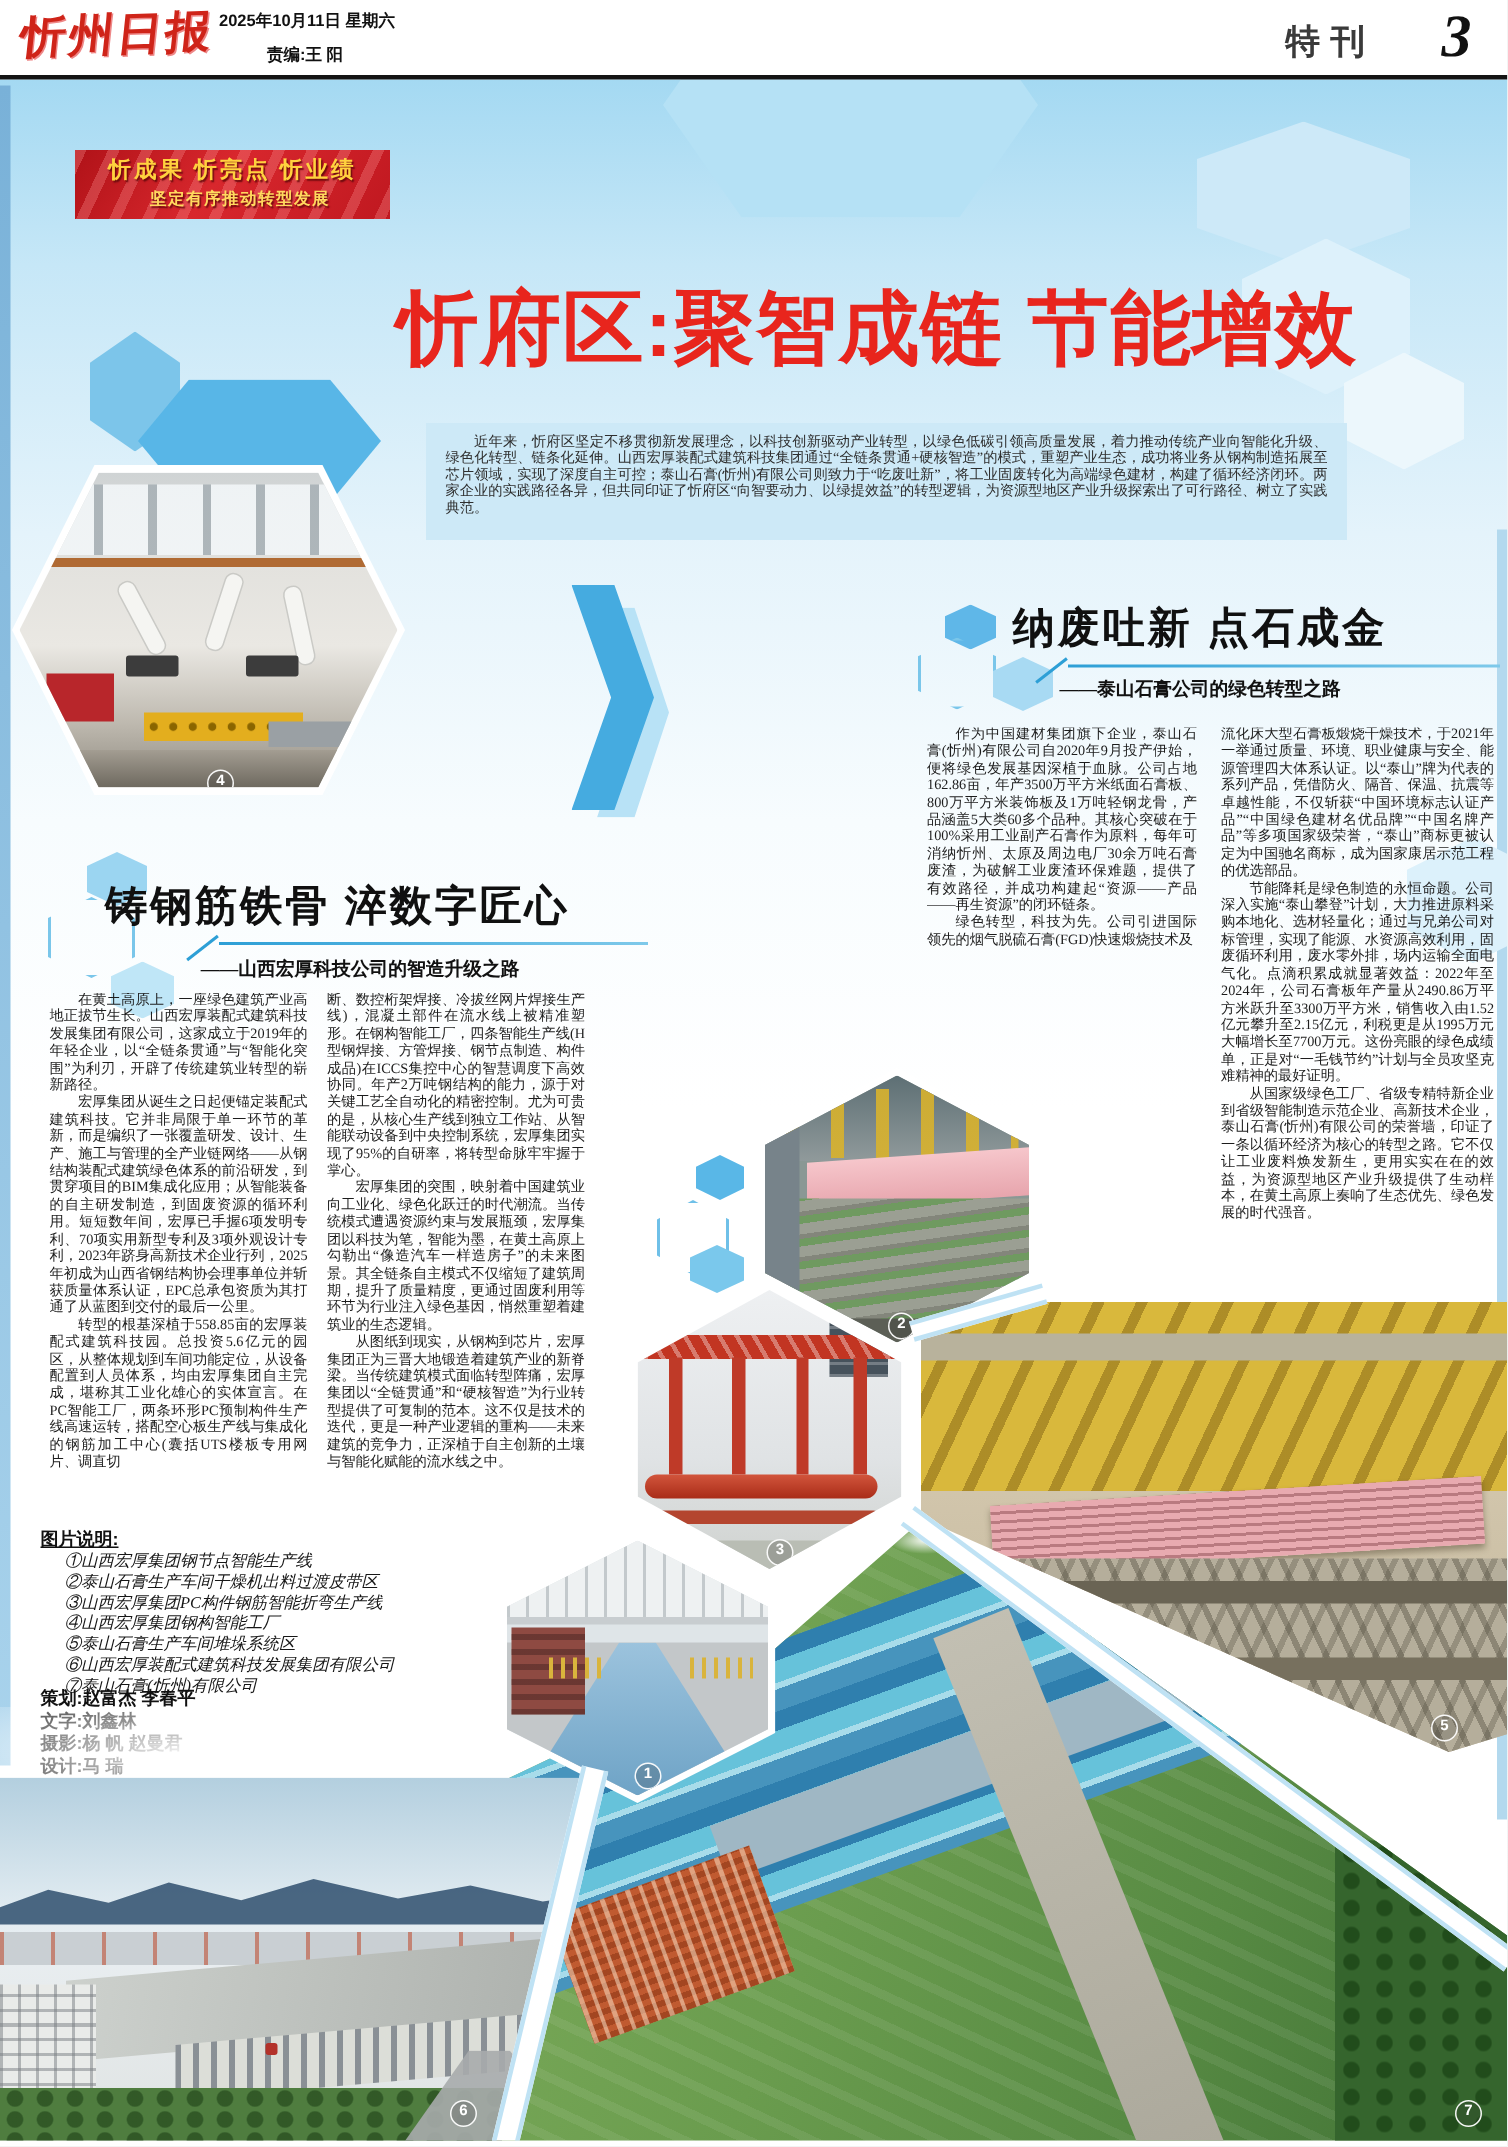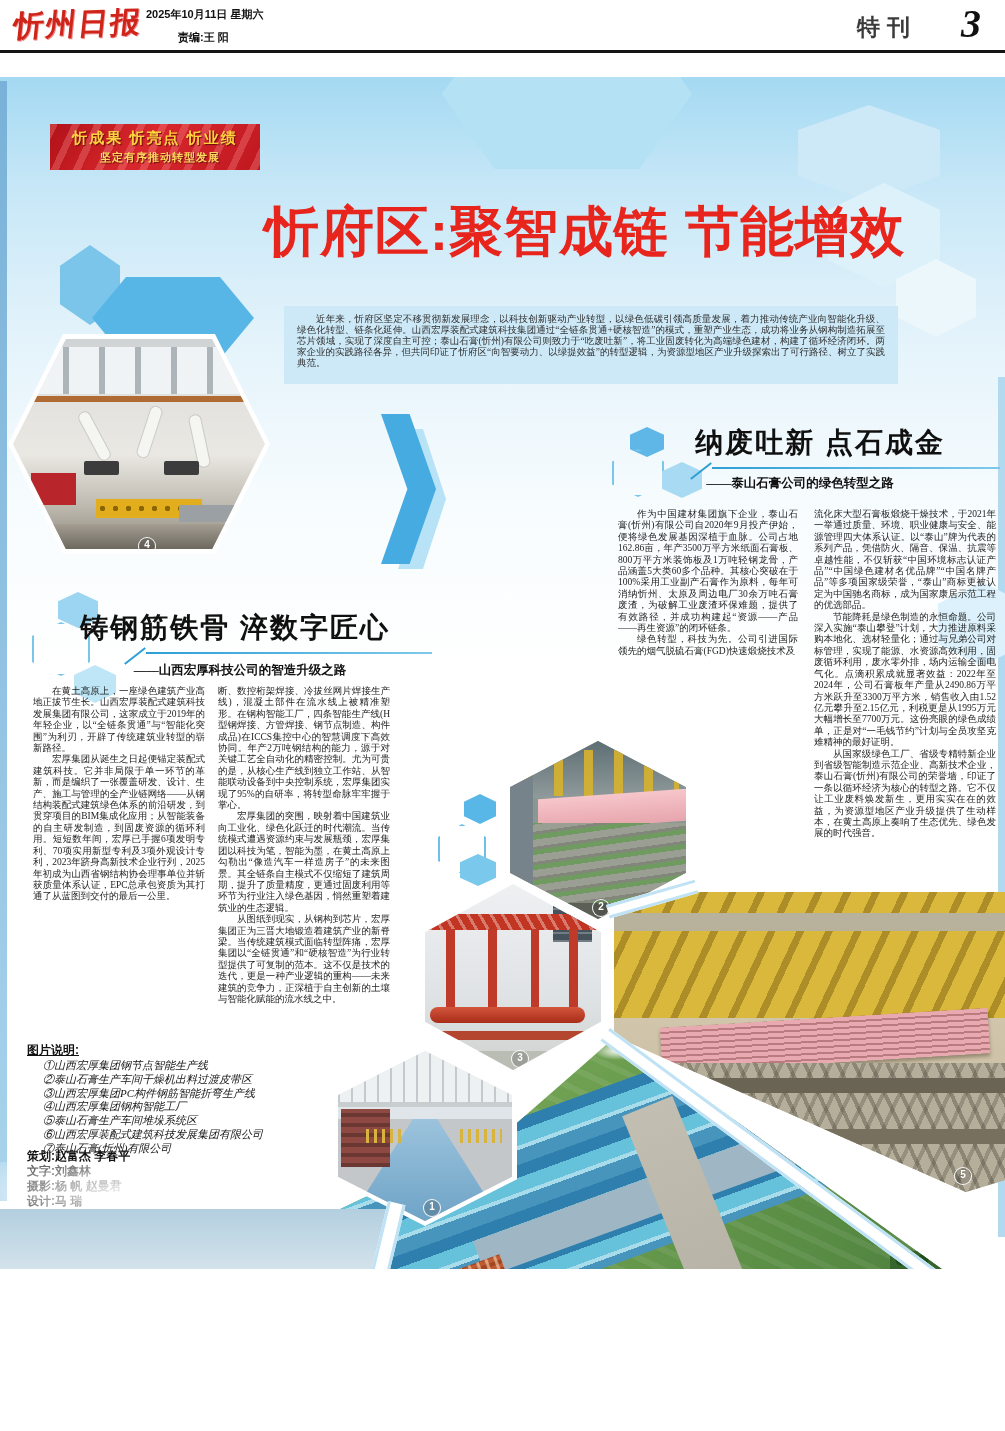--- a/index.html
+++ b/index.html
@@ -11,49 +11,49 @@
   .masthead{left:0;top:0;width:1005px;height:50px;background:#fff;z-index:30;}
   .logo{left:14px;top:4px;font:900 30px/40px "DejaVu Serif","Liberation Serif",serif;color:#cf2419;
         transform:skewX(-8deg) rotate(-2deg);letter-spacing:2px;text-shadow:1px 1px 0 #e88;}
   .m-date{left:146px;top:8px;font:700 11px/13px "Liberation Sans",sans-serif;color:#111;}
   .m-editor{left:178px;top:31px;font:700 11px/13px "Liberation Sans",sans-serif;color:#111;}
   .m-section{right:88px;top:14px;font:700 23px/26px "Liberation Sans",sans-serif;color:#3a3a3a;letter-spacing:7px;}
   .m-pagenum{right:24px;top:0px;font:900 italic 40px/48px "Liberation Serif",serif;color:#111;}
   .rule{left:0;top:50px;width:1005px;height:3px;background:#141414;z-index:30;}
 
   
-  .canvas{left:0;top:53px;width:1005px;height:1192px;overflow:hidden;
-    background:linear-gradient(180deg,#a4d9f2 0%,#c6e7f7 9%,#e4f3fb 22%,#f7fcfe 36%,#ffffff 50%,#ffffff 100%);margin-top:24px;}
+  .canvas{left:0;top:53px;width:1005px;height:1374px;overflow:hidden;
+    background:linear-gradient(180deg,#a4d9f2 0%,#c6e7f7 9%,#e4f3fb 22%,#f7fcfe 36%,#ffffff 50%,#ffffff 100%);}
   .edge-left{left:0;top:4px;width:7px;height:1120px;background:linear-gradient(180deg,#79b1d8,#a9d3ec);}
   .edge-right{right:0;top:300px;width:7px;height:860px;background:#b3d9ee;}
 
   .hexH{clip-path:polygon(21% 0,79% 0,100% 50%,79% 100%,21% 100%,0 50%);}
   .hexV{clip-path:polygon(50% 0,100% 26%,100% 74%,50% 100%,0 74%,0 26%);}
   .chev{clip-path:polygon(0 0,52% 0,100% 50%,52% 100%,0 100%,48% 50%);}
 
   
   .banner{left:50px;top:47px;width:210px;height:46px;z-index:5;
     background:linear-gradient(125deg,#b01218 0%,#d8272d 45%,#c01820 100%);overflow:hidden;}
   .banner:after{content:"";position:absolute;inset:0;
     background:repeating-linear-gradient(115deg,rgba(255,150,150,.30) 0 7px,transparent 7px 20px);}
   .banner-l1{left:0;top:5px;width:210px;text-align:center;font:900 15px/18px "Liberation Sans",sans-serif;
     color:#ffd23e;letter-spacing:2px;text-shadow:1px 1px 1px #6d0a0d;z-index:2;}
   .banner-l2{left:5px;top:26px;width:210px;text-align:center;font:700 11px/14px "Liberation Sans",sans-serif;
     color:#ffd95e;letter-spacing:1px;text-shadow:1px 1px 1px #6d0a0d;z-index:2;}
 
   
-  .headline{left:240px;top:124px;width:690px;text-align:center;z-index:6;
+  .headline{left:240px;top:136px;width:690px;text-align:center;z-index:6;
     font:900 54px/60px "Liberation Sans",sans-serif;color:#e8251d;letter-spacing:1px;}
   .intro{left:284px;top:229px;width:614px;height:78px;background:#cde9f7;z-index:6;
     padding:8px 13px;box-sizing:border-box;}
   .intro p{margin:0;font:9.5px/10.9px "Liberation Serif","DejaVu Serif",serif;color:#2e2e2e;
     text-align:justify;text-indent:2em;}
 
   
-  .art-title{font:900 28px/32px "Liberation Sans",sans-serif;color:#101010;letter-spacing:2px;text-align:right;z-index:7;}
+  .art-title{font:900 28px/32px "Liberation Sans",sans-serif;color:#101010;letter-spacing:2px;text-align:center;z-index:7;}
   .art-sub{font:700 12.5px/15px "Liberation Serif",serif;color:#111;text-align:center;z-index:7;}
   .divline{height:2px;background:linear-gradient(90deg,#2d9fd6,#7ec9ea);z-index:7;}
   .divtick{width:26px;height:2px;background:#2d9fd6;transform:rotate(-38deg);z-index:7;}
 
   .body-col{font:9.5px/11.4px "Liberation Serif","DejaVu Serif",serif;color:#1c1c1c;z-index:7;overflow:hidden;}
   .body-col p{margin:0;text-indent:2em;text-align:justify;}
   .body-col.cont p:first-child{text-indent:0;}
 
   
   .cap-head{font:700 12px/15px "Liberation Sans",sans-serif;color:#111;text-decoration:underline;}
@@ -241,20 +241,21 @@
       </div>
     </div>
 
     <div class="abs art-title" style="left:60px;top:535px;width:330px;">铸钢筋铁骨 淬数字匠心</div>
     <div class="abs divtick" style="left:122px;top:578px;"></div>
     <div class="abs divline" style="left:146px;top:575px;width:286px;"></div>
     <div class="abs art-sub" style="left:105px;top:586px;width:270px;">——山西宏厚科技公司的智造升级之路</div>
     <div class="abs body-col" style="left:33px;top:609px;width:172px;height:378px;">
         <p>在黄土高原上，一座绿色建筑产业高地正拔节生长。山西宏厚装配式建筑科技发展集团有限公司，这家成立于2019年的年轻企业，以“全链条贯通”与“智能化突围”为利刃，开辟了传统建筑业转型的崭新路径。</p>
         <p>宏厚集团从诞生之日起便锚定装配式建筑科技。它并非局限于单一环节的革新，而是编织了一张覆盖研发、设计、生产、施工与管理的全产业链网络——从钢结构装配式建筑绿色体系的前沿研发，到贯穿项目的BIM集成化应用；从智能装备的自主研发制造，到固废资源的循环利用。短短数年间，宏厚已手握6项发明专利、70项实用新型专利及3项外观设计专利，2023年跻身高新技术企业行列，2025年初成为山西省钢结构协会理事单位并斩获质量体系认证，EPC总承包资质为其打通了从蓝图到交付的最后一公里。</p>
+        <p>转型的根基深植于558.85亩的宏厚装配式建筑科技园。总投资5.6亿元的园区，从整体规划到车间功能定位，从设备配置到人员体系，均由宏厚集团自主完成，堪称其工业化雄心的实体宣言。在PC智能工厂，两条环形PC预制构件生产线高速运转，搭配空心板生产线与集成化的钢筋加工中心(囊括UTS楼板专用网片、调直切</p>
       </div>
     <div class="abs body-col cont" style="left:218px;top:609px;width:172px;height:356px;">
         <p>断、数控桁架焊接、冷拔丝网片焊接生产线)，混凝土部件在流水线上被精准塑形。在钢构智能工厂，四条智能生产线(H型钢焊接、方管焊接、钢节点制造、构件成品)在ICCS集控中心的智慧调度下高效协同。年产2万吨钢结构的能力，源于对关键工艺全自动化的精密控制。尤为可贵的是，从核心生产线到独立工作站、从智能联动设备到中央控制系统，宏厚集团实现了95%的自研率，将转型命脉牢牢握于掌心。</p>
         <p>宏厚集团的突围，映射着中国建筑业向工业化、绿色化跃迁的时代潮流。当传统模式遭遇资源约束与发展瓶颈，宏厚集团以科技为笔，智能为墨，在黄土高原上勾勒出“像造汽车一样造房子”的未来图景。其全链条自主模式不仅缩短了建筑周期，提升了质量精度，更通过固废利用等环节为行业注入绿色基因，悄然重塑着建筑业的生态逻辑。</p>
         <p>从图纸到现实，从钢构到芯片，宏厚集团正为三晋大地锻造着建筑产业的新脊梁。当传统建筑模式面临转型阵痛，宏厚集团以“全链贯通”和“硬核智造”为行业转型提供了可复制的范本。这不仅是技术的迭代，更是一种产业逻辑的重构——未来建筑的竞争力，正深植于自主创新的土壤与智能化赋能的流水线之中。</p>
       </div>
 
     <div class="abs art-title" style="left:655px;top:350px;width:290px;">纳废吐新 点石成金</div>
     <div class="abs divtick" style="left:688px;top:393px;"></div>
     <div class="abs divline" style="left:712px;top:390px;width:288px;"></div>

